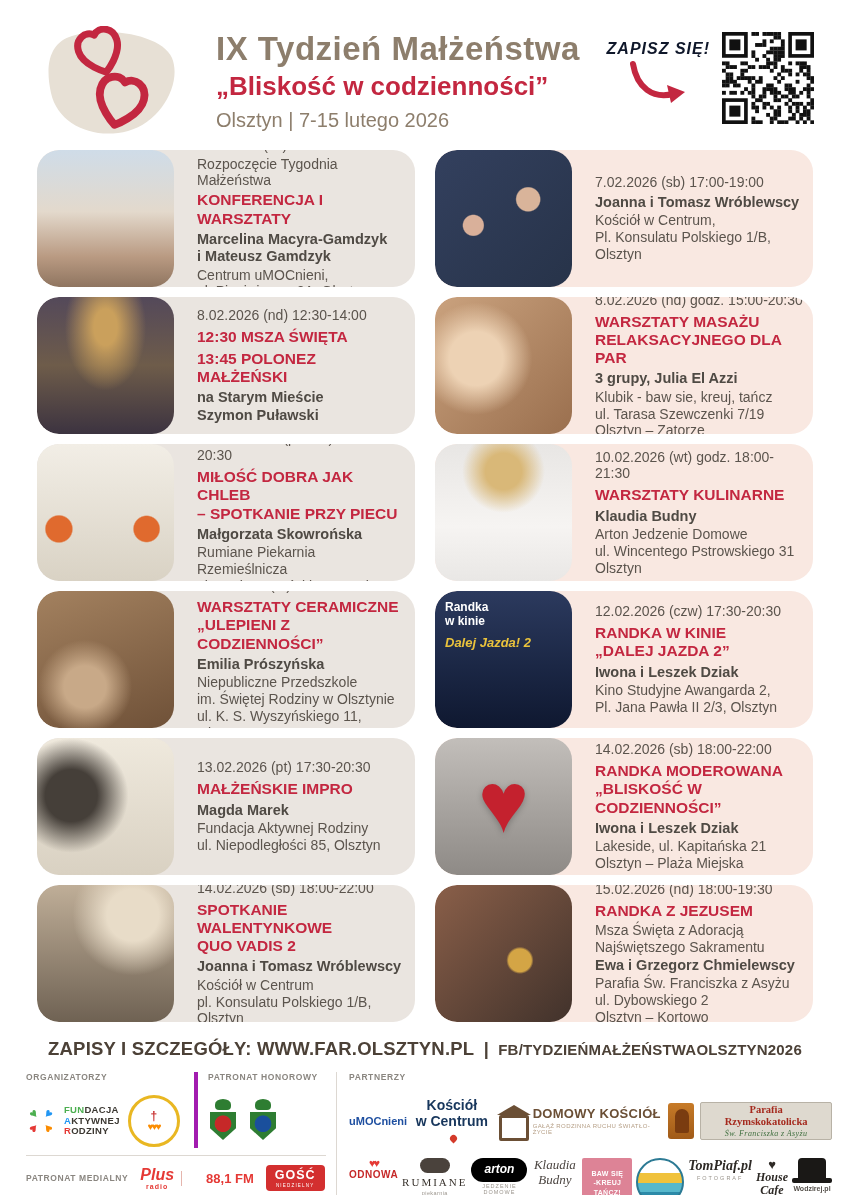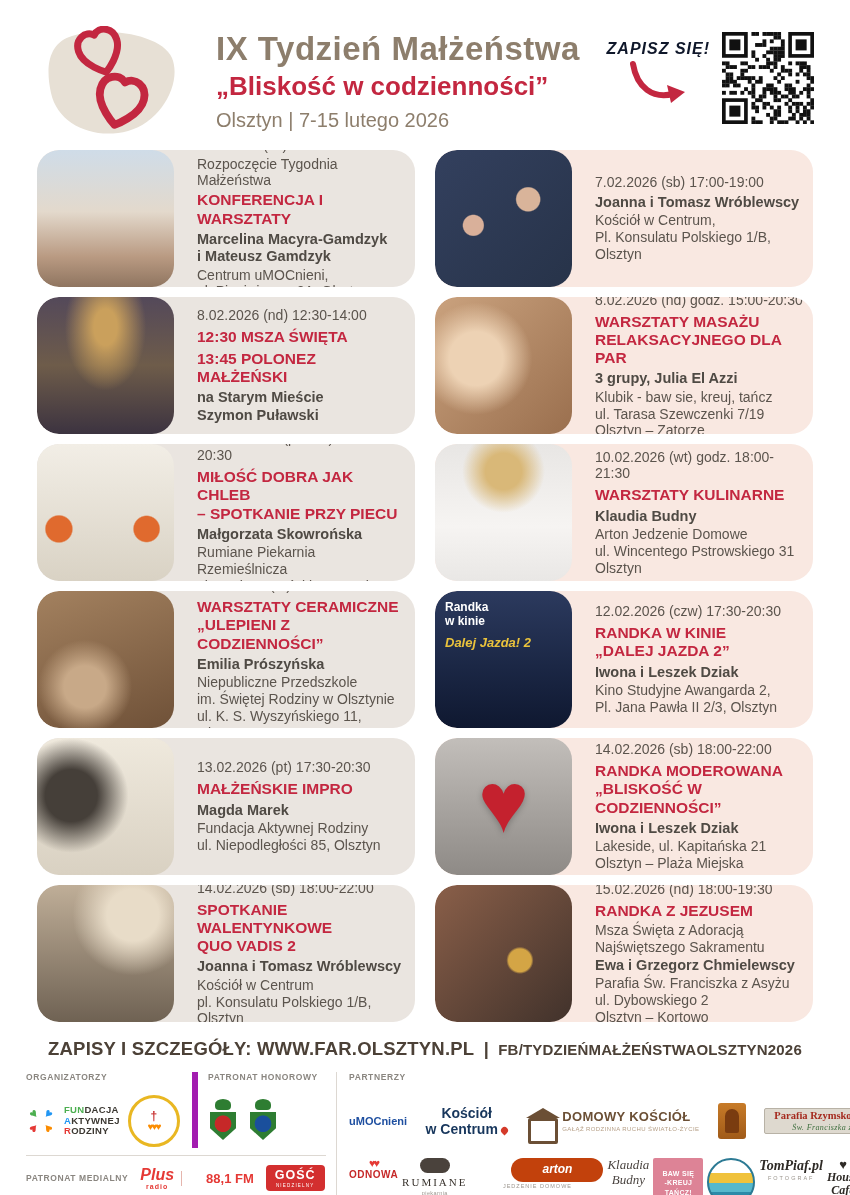--- a/index.html
+++ b/index.html
@@ -57,21 +57,21 @@
   .signup .big{font-size:18.5px;letter-spacing:.2px;}
   .signup .sep{font-size:18px;margin:0 5px;color:#4c4137;}
   .signup .small{font-size:15px;letter-spacing:.2px;}
 
   
   .sponsors{display:flex;padding:4px 18px 0 26px;}
   .s-label{font-size:8.5px;font-weight:700;letter-spacing:.6px;color:#8a8680;margin-bottom:12px;}
   .s-left{width:300px;flex:0 0 300px;border-right:1px solid #ddd8d2;padding-right:10px;}
   .s-top{display:flex;}
   .org{flex:1;}
-  .hon{width:118px;border-left:6px solid #a21caf;padding-left:10px;margin-left:8px;}
+  .hon{width:118px;border-left:4px solid #a21caf;padding-left:10px;margin-left:8px;}
   .org-logos{display:flex;align-items:center;gap:8px;height:54px;}
   .clover{display:grid;grid-template-columns:15px 15px;grid-template-rows:15px 15px;}
   .clover span{font-size:13px;line-height:15px;text-align:center;}
   .cl-1{color:#4caf50;transform:rotate(-40deg);}
   .cl-2{color:#2196f3;transform:rotate(40deg);}
   .cl-3{color:#e53935;transform:rotate(-140deg);}
   .cl-4{color:#fb8c00;transform:rotate(140deg);}
   .far-text{font-size:9.5px;font-weight:800;line-height:1.15;color:#3c3832;letter-spacing:.3px;}
   .far-g{color:#4caf50;} .far-b{color:#2196f3;} .far-r{color:#e53935;}
   .week-badge{width:46px;height:46px;border-radius:50%;border:3px solid #e9b722;display:flex;flex-direction:column;align-items:center;justify-content:center;line-height:1;}
@@ -114,21 +114,21 @@
   .chip-ikona::before{content:"";position:absolute;left:7px;top:6px;width:14px;height:24px;border-radius:7px 7px 2px 2px;background:#7a3c10;}
   .chip-parafia{background:#ded9cf;border:1px solid #b8b2a6;border-radius:2px;padding:1px 9px;}
   .chip-parafia .chip-main{color:#a52a1e;font-family:"Liberation Serif",serif;font-size:10.5px;font-weight:700;}
   .chip-parafia .chip-sub{color:#3f6f3f;font-family:"Liberation Serif",serif;font-size:8px;font-style:italic;}
 
   .chip-odnowa::before{content:"♥♥";display:block;color:#e53935;font-size:11px;letter-spacing:-2px;line-height:1;}
   .chip-odnowa .chip-main{color:#c62828;font-size:10px;letter-spacing:.5px;}
   .chip-rumiane::before{content:"";display:block;width:30px;height:15px;margin:0 auto 3px;background:#4a423c;border-radius:8px;}
   .chip-rumiane .chip-main{font-family:"Liberation Serif",serif;font-weight:400;font-size:11px;letter-spacing:2px;color:#3a342e;}
   .chip-rumiane .chip-sub{font-size:5.5px;}
-  .chip-arton .chip-main{display:inline-block;background:#c2410c;color:#fff;border-radius:12px;padding:5px 31px;font-style:italic;font-size:12px;margin-left:40px;}
+  .chip-arton .chip-main{display:inline-block;background:#000000;color:#fff;border-radius:12px;padding:5px 13px;font-style:italic;font-size:12px;}
   .chip-arton .chip-sub{font-size:5.5px;letter-spacing:1px;}
   .chip-podpis .chip-main{font-family:"Liberation Serif",serif;font-style:italic;font-weight:400;font-size:13px;color:#4a4440;}
   .chip-klubik .chip-main{width:50px;height:50px;margin:0 auto;background:#dd8396;color:#fff;display:flex;align-items:center;justify-content:center;font-size:7px;line-height:1.35;border-radius:2px;letter-spacing:.3px;}
   .chip-lakeside::before{content:"";display:block;width:44px;height:44px;margin:0 auto 2px;border-radius:50%;border:2px solid #2c7a94;background:linear-gradient(180deg,#ffffff 0 30%,#f0c23c 30% 52%,#56b8cc 52% 72%,#2c8aa8 72% 100%);}
   .chip-tompiaf .chip-main{font-family:"Liberation Serif",serif;font-style:italic;font-weight:700;font-size:14px;color:#2e2a26;}
   .chip-tompiaf .chip-sub{letter-spacing:2px;font-size:5.5px;}
   .chip-housecafe::before{content:"♥";display:block;color:#2e2a26;font-size:13px;line-height:1;}
   .chip-housecafe .chip-main{font-family:"Liberation Serif",serif;font-style:italic;font-size:12px;line-height:1.05;color:#2e2a26;}
   .chip-tophat::before{content:"";display:block;width:28px;height:20px;margin:0 auto;background:#1a1816;border-radius:4px 4px 0 0;}
   .chip-tophat::after{content:"";display:block;width:40px;height:5px;margin:0 auto 2px;background:#1a1816;border-radius:2px;}

